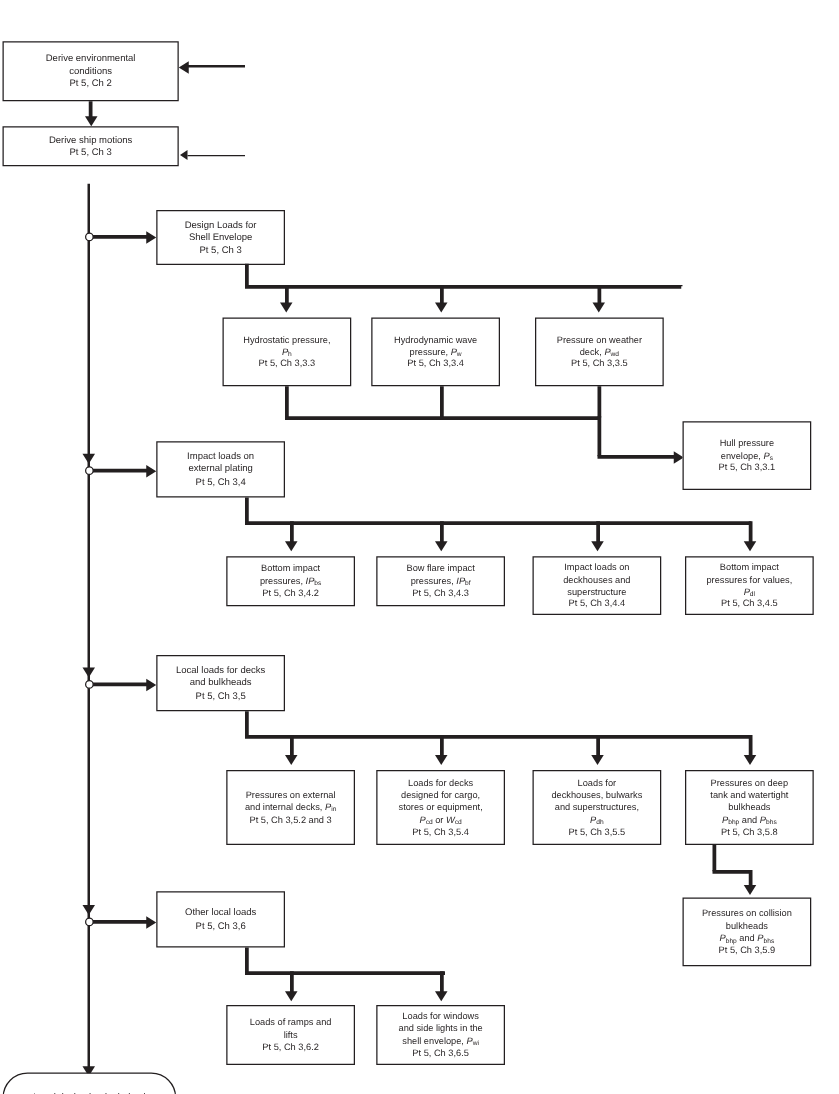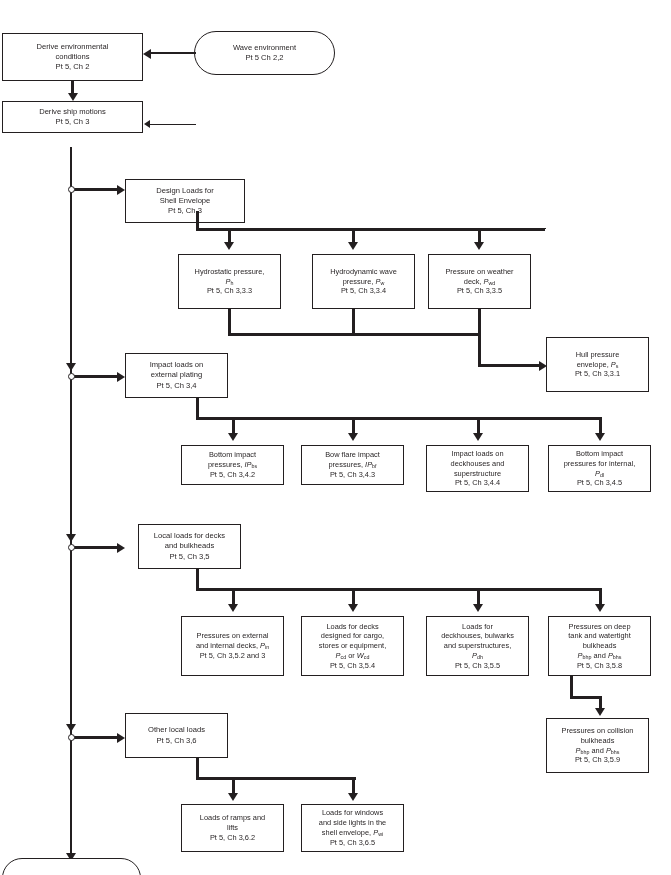--- a/index.html
+++ b/index.html
@@ -32,23 +32,20 @@
 </style>
 </head>
 <body>
 
 <div id="canvas">
 
   <div class="node" style="left:2px;top:6px;width:141px;height:48px;">
     <span class="txt"><span>Derive environmental</span><br><span>conditions</span><br><span>Pt 5, Ch 2</span></span>
   </div>
 
-  <div class="node term" style="left:194px;top:4px;width:141px;height:44px;">
-    <span class="txt"><span>Wave environment</span><br><span>Pt 5 Ch 2,2</span></span>
-  </div>
 
   <div class="ln h thick" style="left:150px;top:24.5px;width:46px;"></div>
   <div class="arw leftb" style="left:143px;top:21.5px;"></div>
 
   <div class="ln v thick" style="left:71px;top:54px;height:14px;"></div>
   <div class="arw downb" style="left:67.8px;top:66px;"></div>
 
   <div class="node" style="left:2px;top:74px;width:141px;height:32px;">
     <span class="txt"><span>Derive ship motions</span><br><span>Pt 5, Ch 3</span></span>
   </div>
@@ -57,39 +54,39 @@
   <div class="ln h" style="left:150px;top:96.5px;width:46px;"></div>
   <div class="arw left" style="left:144px;top:93.3px;"></div>
 
   <div class="ln v thick" style="left:69.8px;top:120px;height:714px;"></div>
   <div class="arw downb" style="left:66px;top:826px;"></div>
 
   <div class="ln h thick" style="left:71px;top:161px;width:48px;"></div>
   <div class="arw rightb" style="left:117px;top:158px;"></div>
   <div class="jdot" style="left:67.5px;top:159px;"></div>
 
-  <div class="node" style="left:125px;top:152px;width:120px;height:44px;">
+  <div class="node" style="left:125px;top:141px;width:103px;height:44px;">
     <span class="txt"><span>Design Loads for</span><br><span>Shell Envelope</span><br><span>Pt 5, Ch 3</span></span>
   </div>
 
   <div class="ln v thick" style="left:196px;top:184px;height:18px;"></div>
   <div class="ln h thick" style="left:196px;top:201px;width:349px;"></div>
   <div class="ln v thick" style="left:228px;top:201px;height:16px;"></div>
   <div class="arw downb" style="left:224.2px;top:215px;"></div>
   <div class="ln v thick" style="left:352px;top:201px;height:16px;"></div>
   <div class="arw downb" style="left:348.2px;top:215px;"></div>
   <div class="ln v thick" style="left:478px;top:201px;height:16px;"></div>
   <div class="arw downb" style="left:474.2px;top:215px;"></div>
   <div class="ln v thick" style="left:543.6px;top:201px;height:1px;"></div>
 
   <div class="node sm" style="left:178px;top:227px;width:103px;height:55px;">
     <span class="txt"><span>Hydrostatic pressure,</span><br><i class="v">P</i><sub>h</sub><br><span>Pt 5, Ch 3,3.3</span></span>
   </div>
 
-  <div class="node sm" style="left:312px;top:227px;width:103px;height:55px;">
+  <div class="node sm" style="left:297px;top:227px;width:103px;height:55px;">
     <span class="txt"><span>Hydrodynamic wave</span><br><span>pressure,</span> <i class="v">P</i><sub>w</sub><br><span>Pt 5, Ch 3,3.4</span></span>
   </div>
 
   <div class="node sm" style="left:428px;top:227px;width:103px;height:55px;">
     <span class="txt"><span>Pressure on weather</span><br><span>deck,</span> <i class="v">P</i><sub>wd</sub><br><span>Pt 5, Ch 3,3.5</span></span>
   </div>
 
   <div class="ln v thick" style="left:228px;top:282px;height:25px;"></div>
   <div class="ln v thick" style="left:352px;top:282px;height:25px;"></div>
   <div class="ln v thick" style="left:478px;top:282px;height:25px;"></div>
@@ -128,29 +125,29 @@
 
   <div class="node sm" style="left:301px;top:418px;width:103px;height:40px;">
     <span class="txt"><span>Bow flare impact</span><br><span>pressures,</span> <i class="v">IP</i><sub>bf</sub><br><span>Pt 5, Ch 3,4.3</span></span>
   </div>
 
   <div class="node sm" style="left:426px;top:418px;width:103px;height:47px;">
     <span class="txt"><span>Impact loads on</span><br><span>deckhouses and</span><br><span>superstructure</span><br><span>Pt 5, Ch 3,4.4</span></span>
   </div>
 
   <div class="node sm" style="left:548px;top:418px;width:103px;height:47px;">
-    <span class="txt"><span>Bottom impact</span><br><span>pressures for internal,</span><br><i class="v">P</i><sub>dl</sub><br><span>Pt 5, Ch 3,4.5</span></span>
+    <span class="txt"><span>Bottom impact</span><br><span>pressures for values,</span><br><i class="v">P</i><sub>dl</sub><br><span>Pt 5, Ch 3,4.5</span></span>
   </div>
 
   <div class="ln h thick" style="left:71px;top:519px;width:48px;"></div>
   <div class="arw rightb" style="left:117px;top:516px;"></div>
   <div class="jdot" style="left:67.5px;top:517px;"></div>
   <div class="arw downb" style="left:66px;top:507px;"></div>
 
-  <div class="node" style="left:138px;top:497px;width:103px;height:45px;">
+  <div class="node" style="left:125px;top:497px;width:103px;height:45px;">
     <span class="txt"><span>Local loads for decks</span><br><span>and bulkheads</span><br><span>Pt 5, Ch 3,5</span></span>
   </div>
 
   <div class="ln v thick" style="left:196px;top:542px;height:20px;"></div>
   <div class="ln h thick" style="left:196px;top:561px;width:405px;"></div>
   <div class="ln v thick" style="left:232px;top:561px;height:18px;"></div>
   <div class="arw downb" style="left:228.2px;top:577px;"></div>
   <div class="ln v thick" style="left:352px;top:561px;height:18px;"></div>
   <div class="arw downb" style="left:348.2px;top:577px;"></div>
   <div class="ln v thick" style="left:477px;top:561px;height:18px;"></div>

